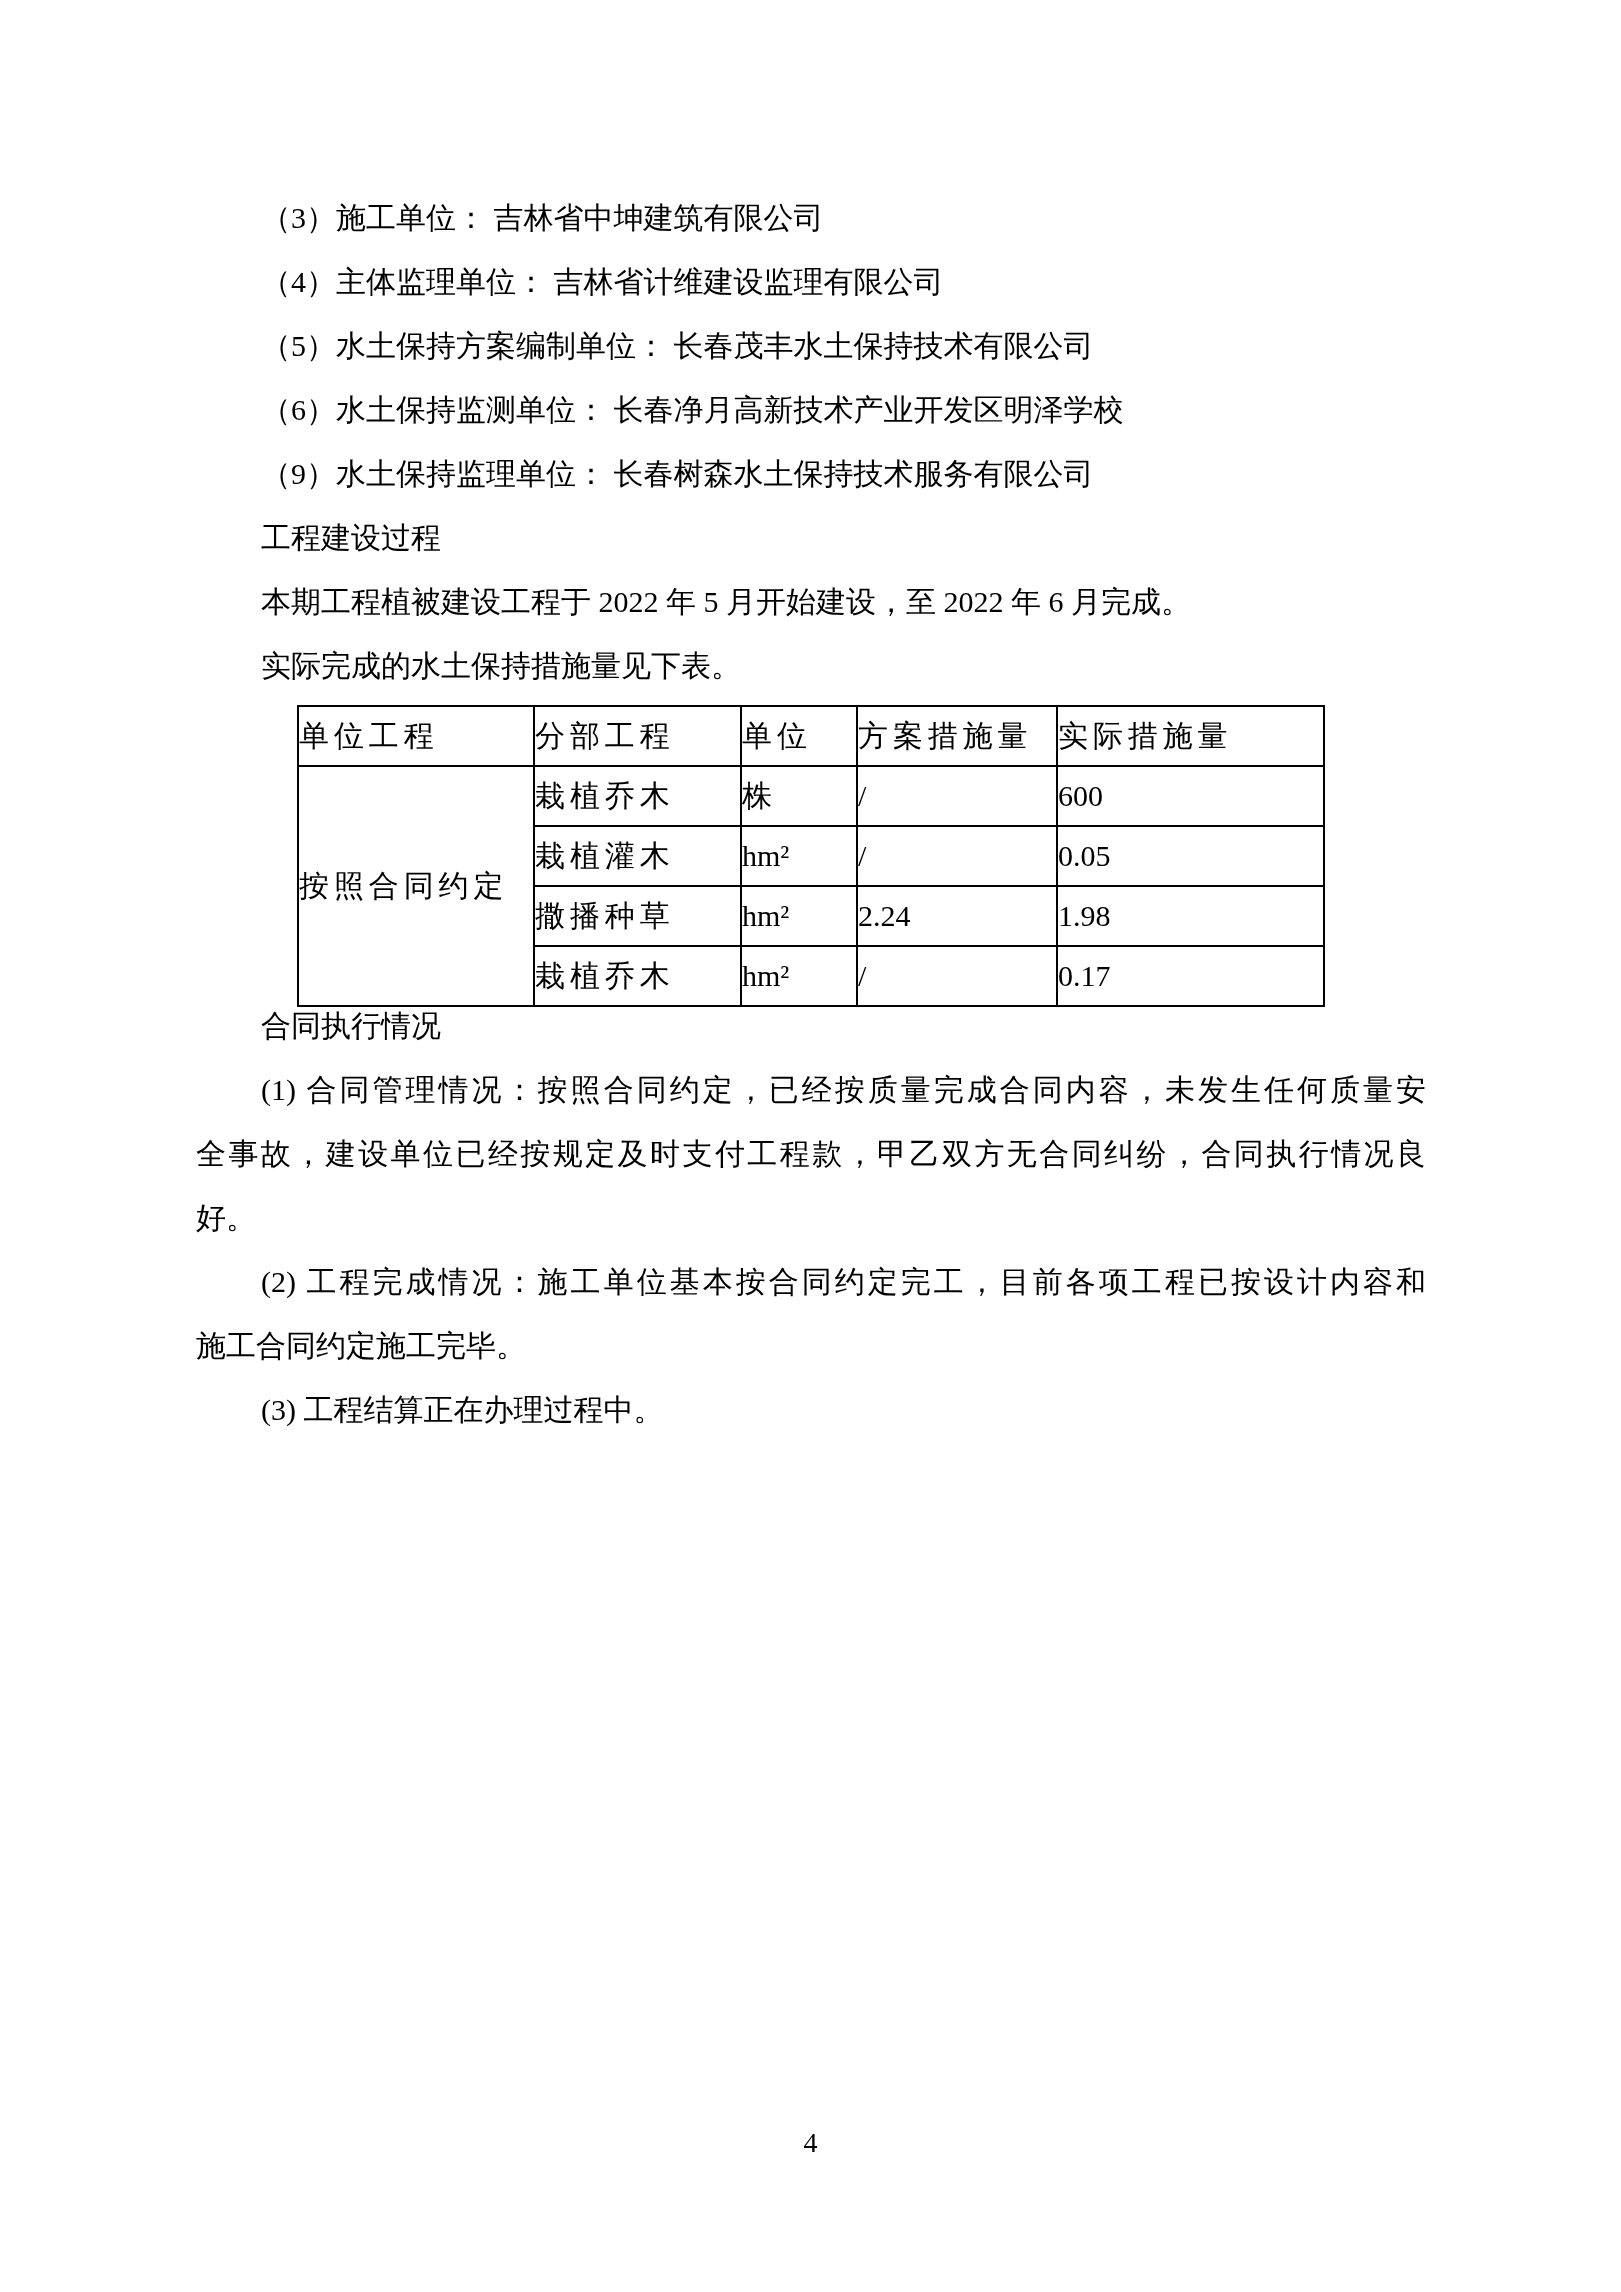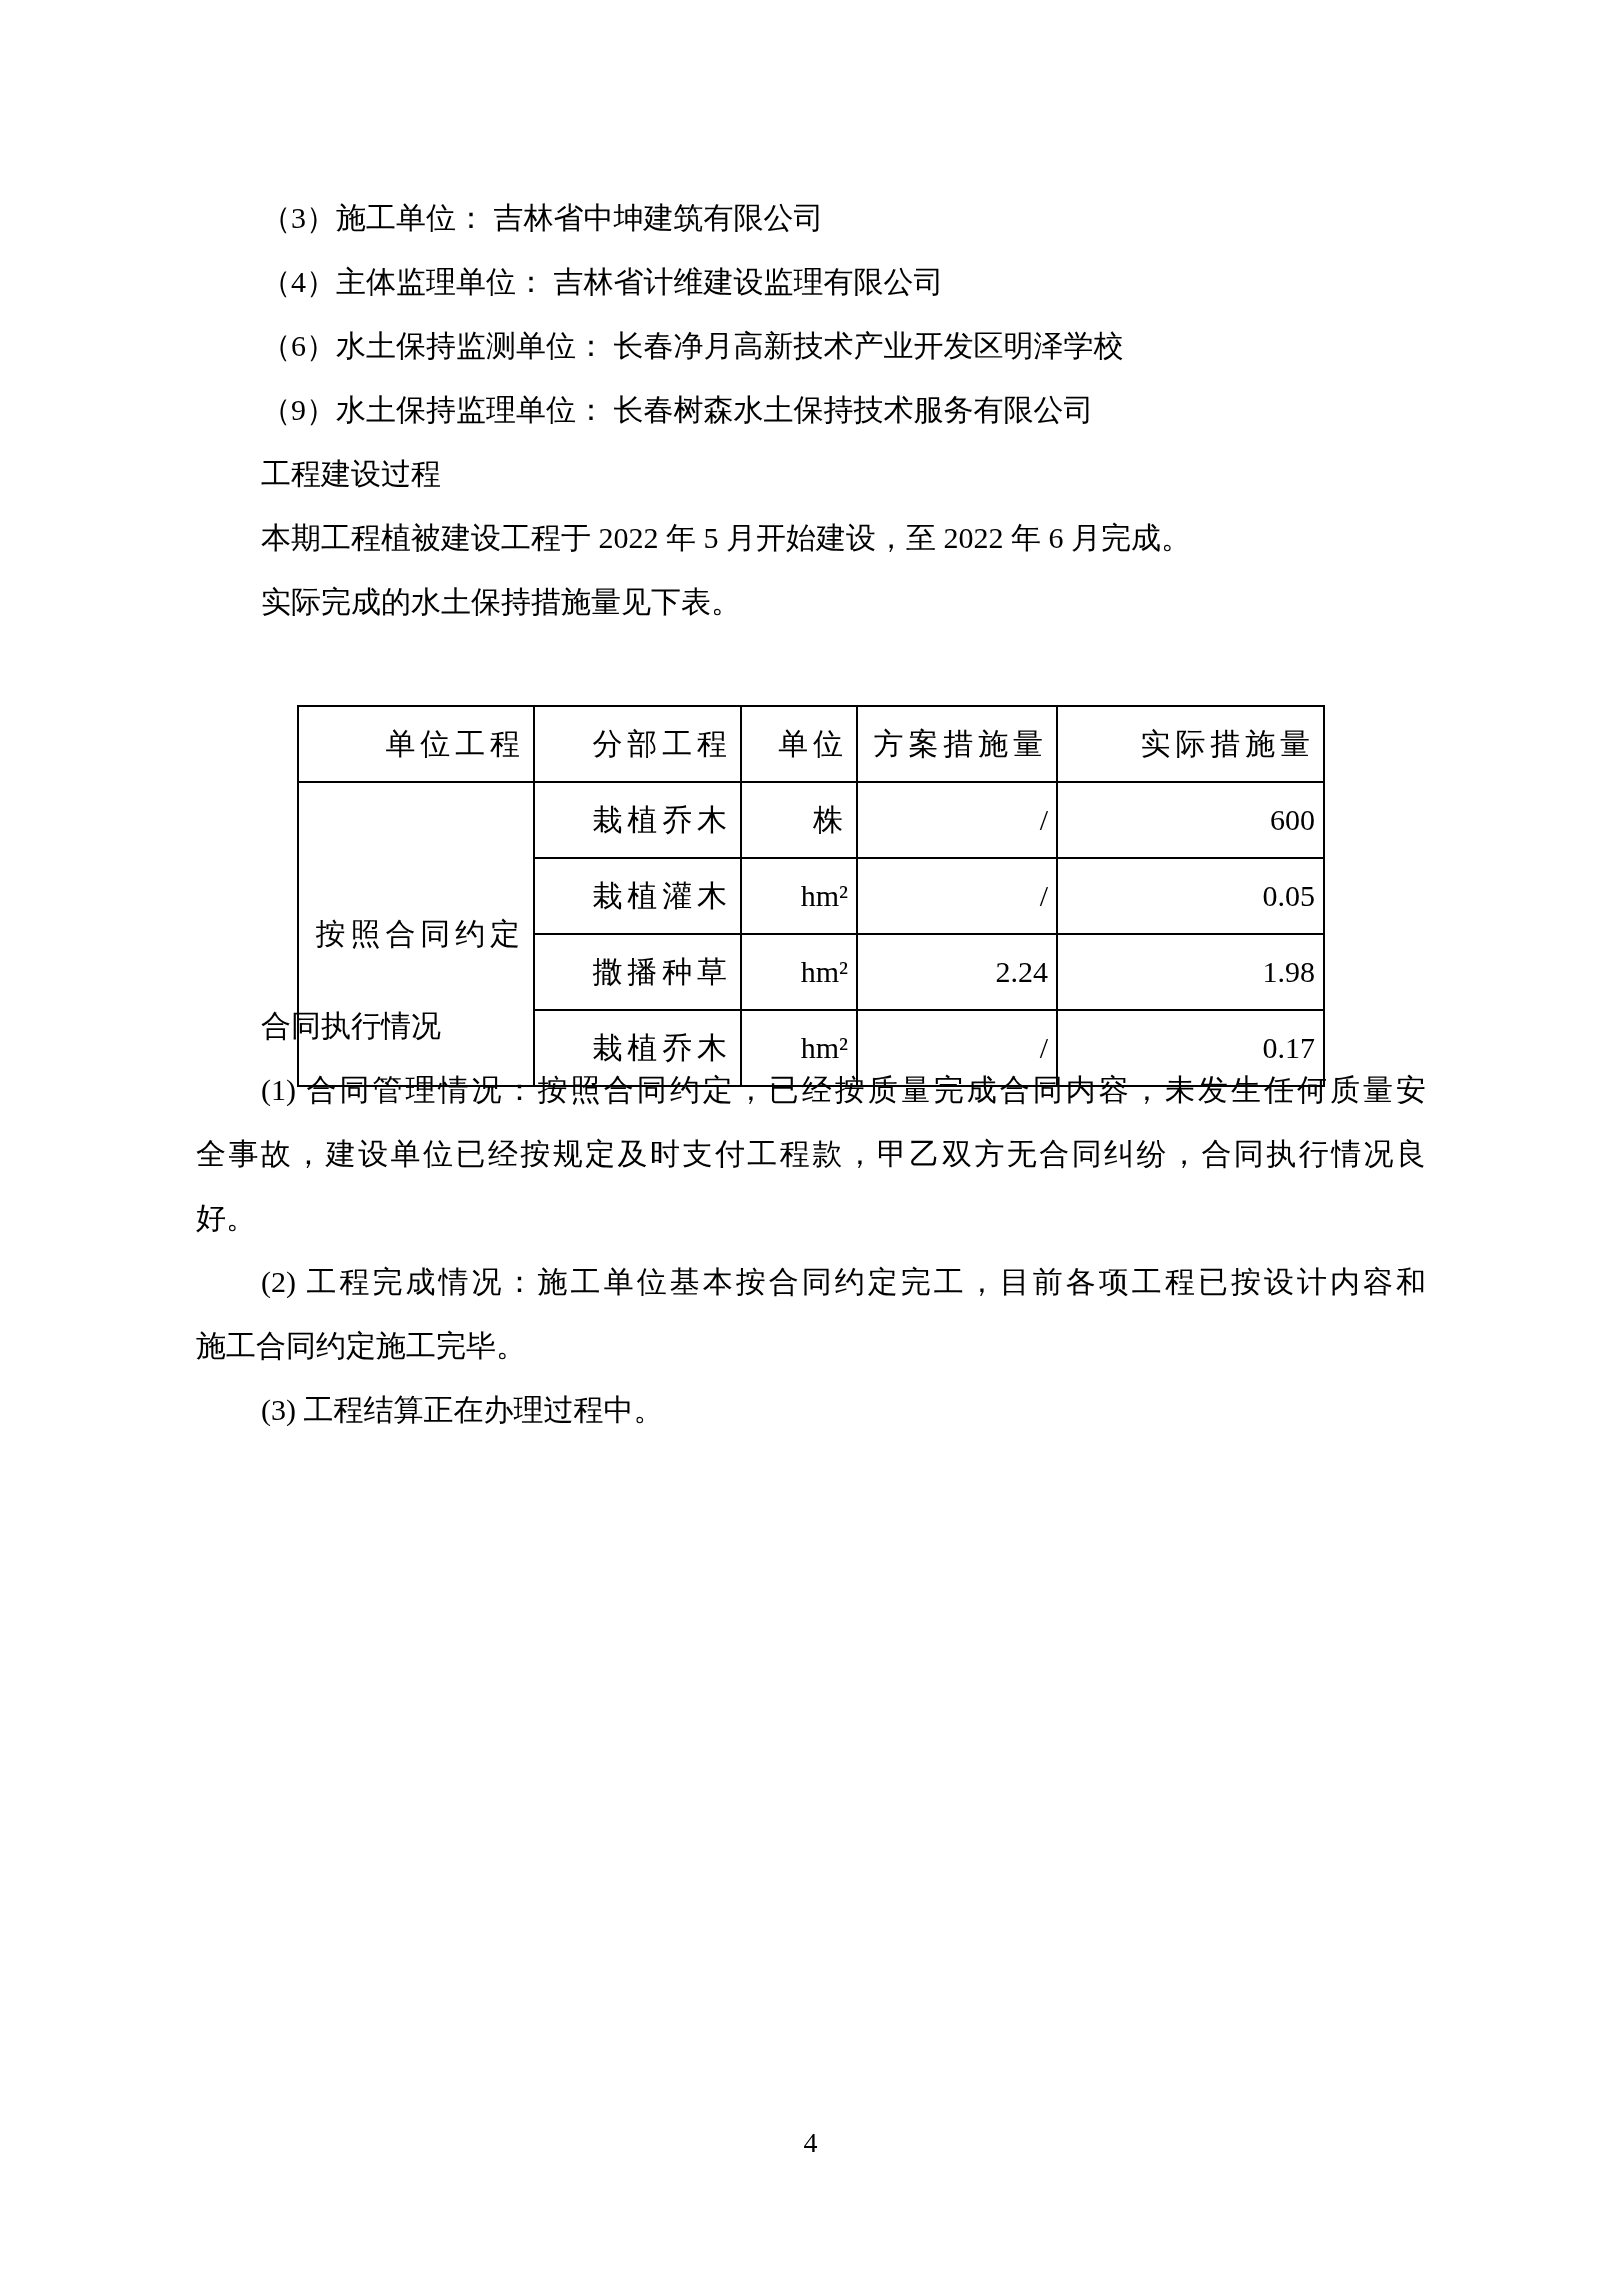--- a/index.html
+++ b/index.html
@@ -36,26 +36,26 @@
     left: 297px;
     top: 705px;
   }
   table.measures {
     border-collapse: collapse;
     table-layout: fixed;
     width: 1025px;
   }
   table.measures th, table.measures td {
     border: 2px solid #000000;
-    text-align: right;
+    text-align: left;
     vertical-align: middle;
     font-weight: normal;
     font-size: 30px;
     height: 58px;
-    padding: 8px;
+    padding: 0;
     overflow: hidden;
   }
   table.measures th, table.measures td.cjk {
     letter-spacing: 4.9px;
   }
   .page-number {
     position: absolute;
     top: 2125px;
     left: 0;
     width: 100%;
@@ -65,20 +65,21 @@
   }
 </style>
 </head>
 <body>
 
 <div class="page">
 
   <div class="top-block">
     <div class="line indent">（3）施工单位： 吉林省中坤建筑有限公司</div>
     <div class="line indent">（4）主体监理单位： 吉林省计维建设监理有限公司</div>
+    <div class="line indent">（5）水土保持方案编制单位： 长春茂丰水土保持技术有限公司</div>
     <div class="line indent">（6）水土保持监测单位： 长春净月高新技术产业开发区明泽学校</div>
     <div class="line indent">（9）水土保持监理单位： 长春树森水土保持技术服务有限公司</div>
     <div class="line indent">工程建设过程</div>
     <div class="line indent">本期工程植被建设工程于 2022 年 5 月开始建设，至 2022 年 6 月完成。</div>
     <div class="line indent">实际完成的水土保持措施量见下表。</div>
   </div>
 
   <div class="table-wrap">
     <table class="measures">
       <colgroup>

